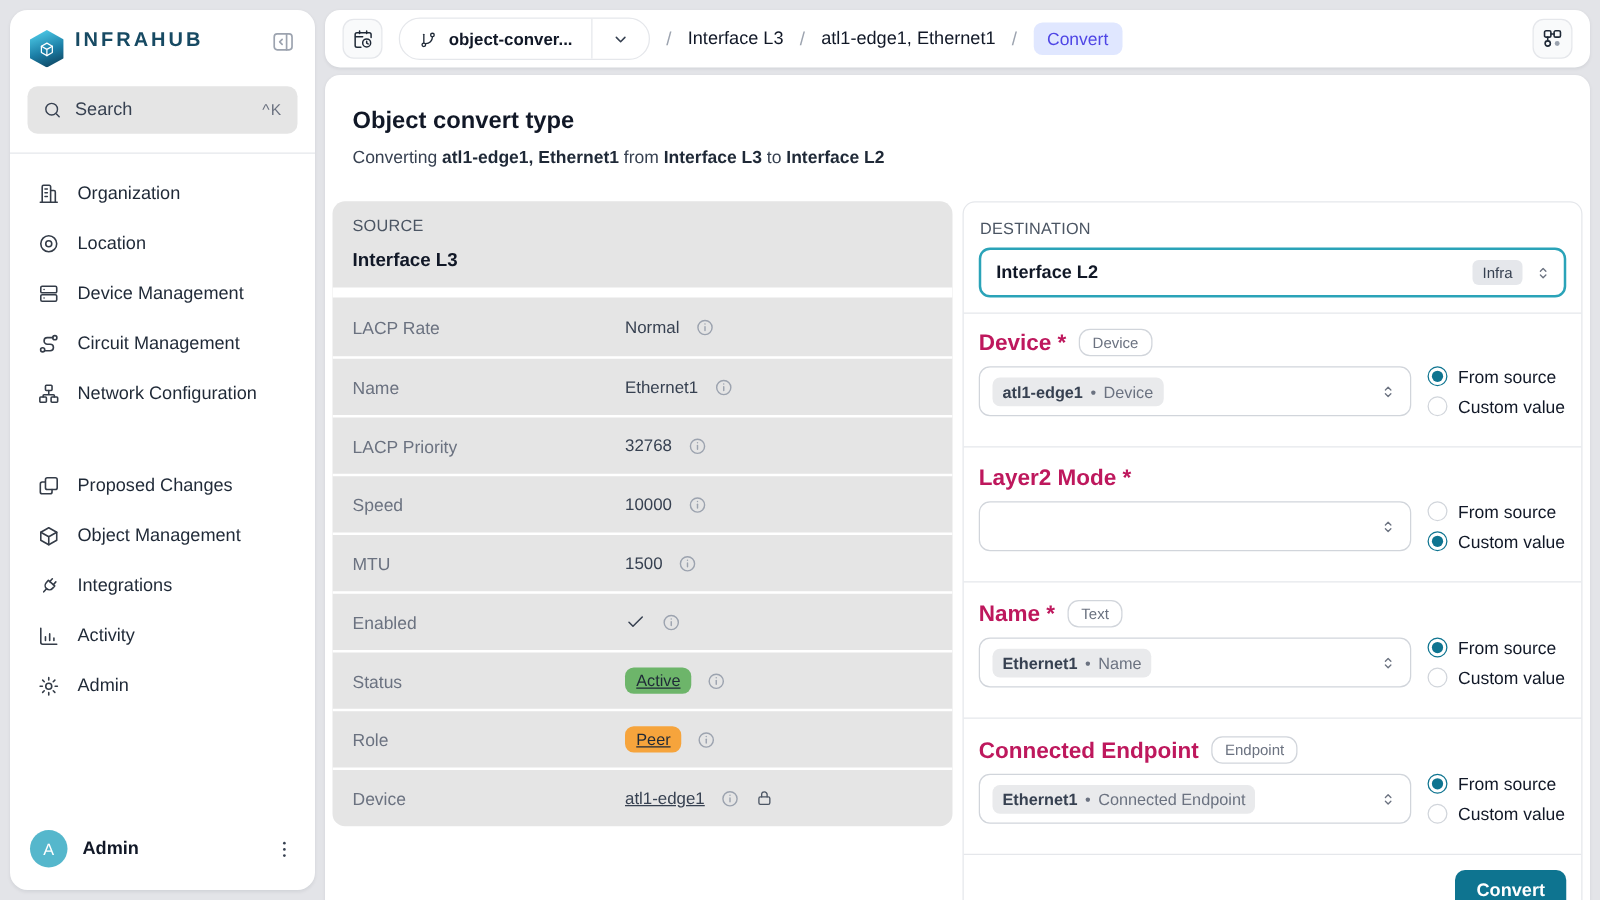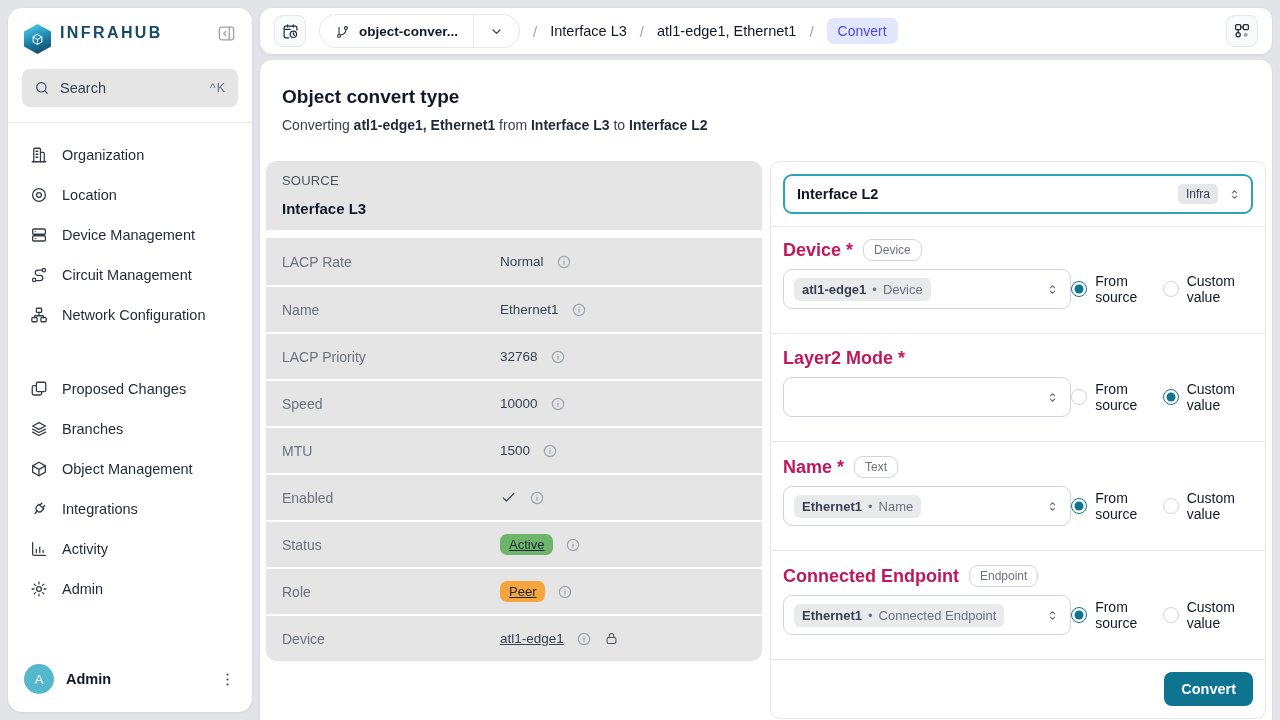--- a/index.html
+++ b/index.html
@@ -130,21 +130,21 @@
   .field-select {
     width:346px; height:40px; border:1px solid #d1d5db; border-radius:9px; background:#fff;
     display:flex; align-items:center; padding:0 10px; cursor:pointer;
   }
   .chip {
     background:#e9eaec; border-radius:6px; padding:4px 8px; font-size:13px; color:#6b7280;
     display:inline-flex; align-items:center; gap:6px; white-space:nowrap;
   }
   .chip b { color:#374151; }
   .sel-caret { margin-left:auto; }
-  .radio-col { margin-left:auto; display:flex; flex-direction:row; gap:8px; padding-right:1px; }
+  .radio-col { margin-left:auto; display:flex; flex-direction:column; gap:8px; padding-right:1px; }
   .radio-row { display:flex; align-items:center; gap:8px; font-size:14px; color:#111827; cursor:pointer; }
   .radio { width:16px; height:16px; border-radius:50%; border:1px solid #d1d5db; background:#fff; position:relative; flex-shrink:0; }
   .radio.checked { border:1.5px solid #0e7490; }
   .radio.checked::after {
     content:""; position:absolute; left:50%; top:50%; transform:translate(-50%,-50%);
     width:9px; height:9px; border-radius:50%; background:#0e7490;
   }
   .dest-footer { border-top:1px solid #e5e7eb; margin:0 -12px; padding:12px; display:flex; justify-content:flex-end; }
   .convert-btn {
     background:#0e7490; color:#fff; border:none; border-radius:8px; padding:9px 17px;
@@ -226,28 +226,20 @@
       <span>Network Configuration</span>
     </div>
 
     <div class="nav-group2">
       <div class="nav-item">
         <svg class="nav-ic icn" viewBox="0 0 24 24">
           <rect x="8.5" y="3" width="12.5" height="12.5" rx="2"></rect>
           <path d="M15.5 15.5V18a2 2 0 0 1-2 2H5a2 2 0 0 1-2-2V9.5a2 2 0 0 1 2-2h3"></path>
         </svg>
         <span>Proposed Changes</span>
-      </div>
-      <div class="nav-item">
-        <svg class="nav-ic icn" viewBox="0 0 24 24">
-          <path d="M12 3.5 20.5 8 12 12.5 3.5 8Z"></path>
-            <path d="M3.5 12.2 12 16.7l8.5-4.5"></path>
-            <path d="M3.5 16.2 12 20.7l8.5-4.5"></path>
-        </svg>
-        <span>Branches</span>
       </div>
       <div class="nav-item">
         <svg class="nav-ic icn" viewBox="0 0 24 24">
           <path d="M12 3 20.5 7.8v8.4L12 21 3.5 16.2V7.8Z"></path>
             <path d="M3.5 7.8 12 12.5l8.5-4.7M12 12.5V21"></path>
         </svg>
         <span>Object Management</span>
       </div>
       <div class="nav-item">
         <svg class="nav-ic icn" viewBox="0 0 24 24">
@@ -448,20 +440,21 @@
             </svg>
           <svg class="lock-ic icn" viewBox="0 0 24 24">
               <rect x="5" y="10.5" width="14" height="9.5" rx="2"></rect>
               <path d="M8.5 10.5V7.5a3.5 3.5 0 0 1 7 0v3"></path>
             </svg>
           </span>
       </div>
     </section>
 
     <section class="dest-panel">
+      <div class="dest-eyebrow">DESTINATION</div>
 
       <div class="type-select">
         <span class="type-value">Interface L2</span>
         <span class="infra-badge">Infra</span>
         <svg class="caret-ud icn" viewBox="0 0 24 24">
             <path d="M8.5 9.5 12 6l3.5 3.5M8.5 14.5 12 18l3.5-3.5"></path>
           </svg>
       </div>
 
       <div class="dest-section first">

